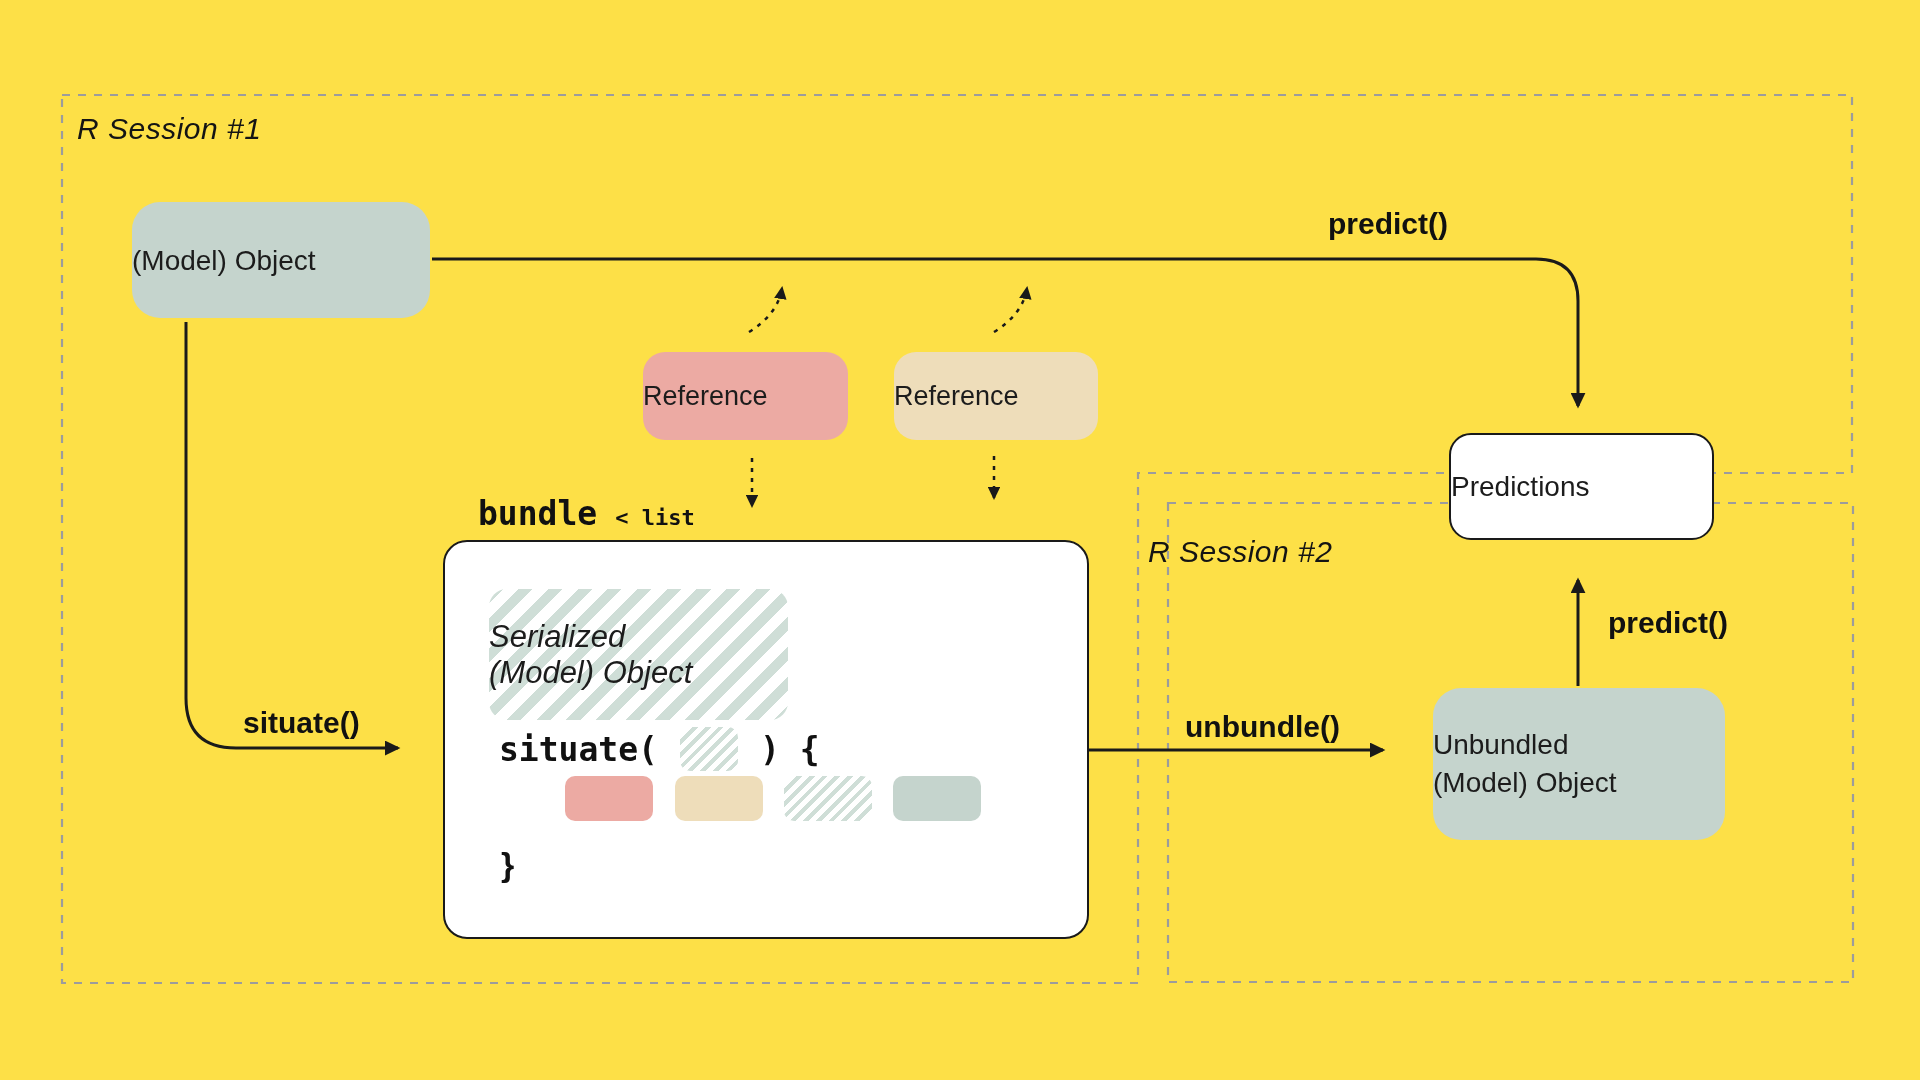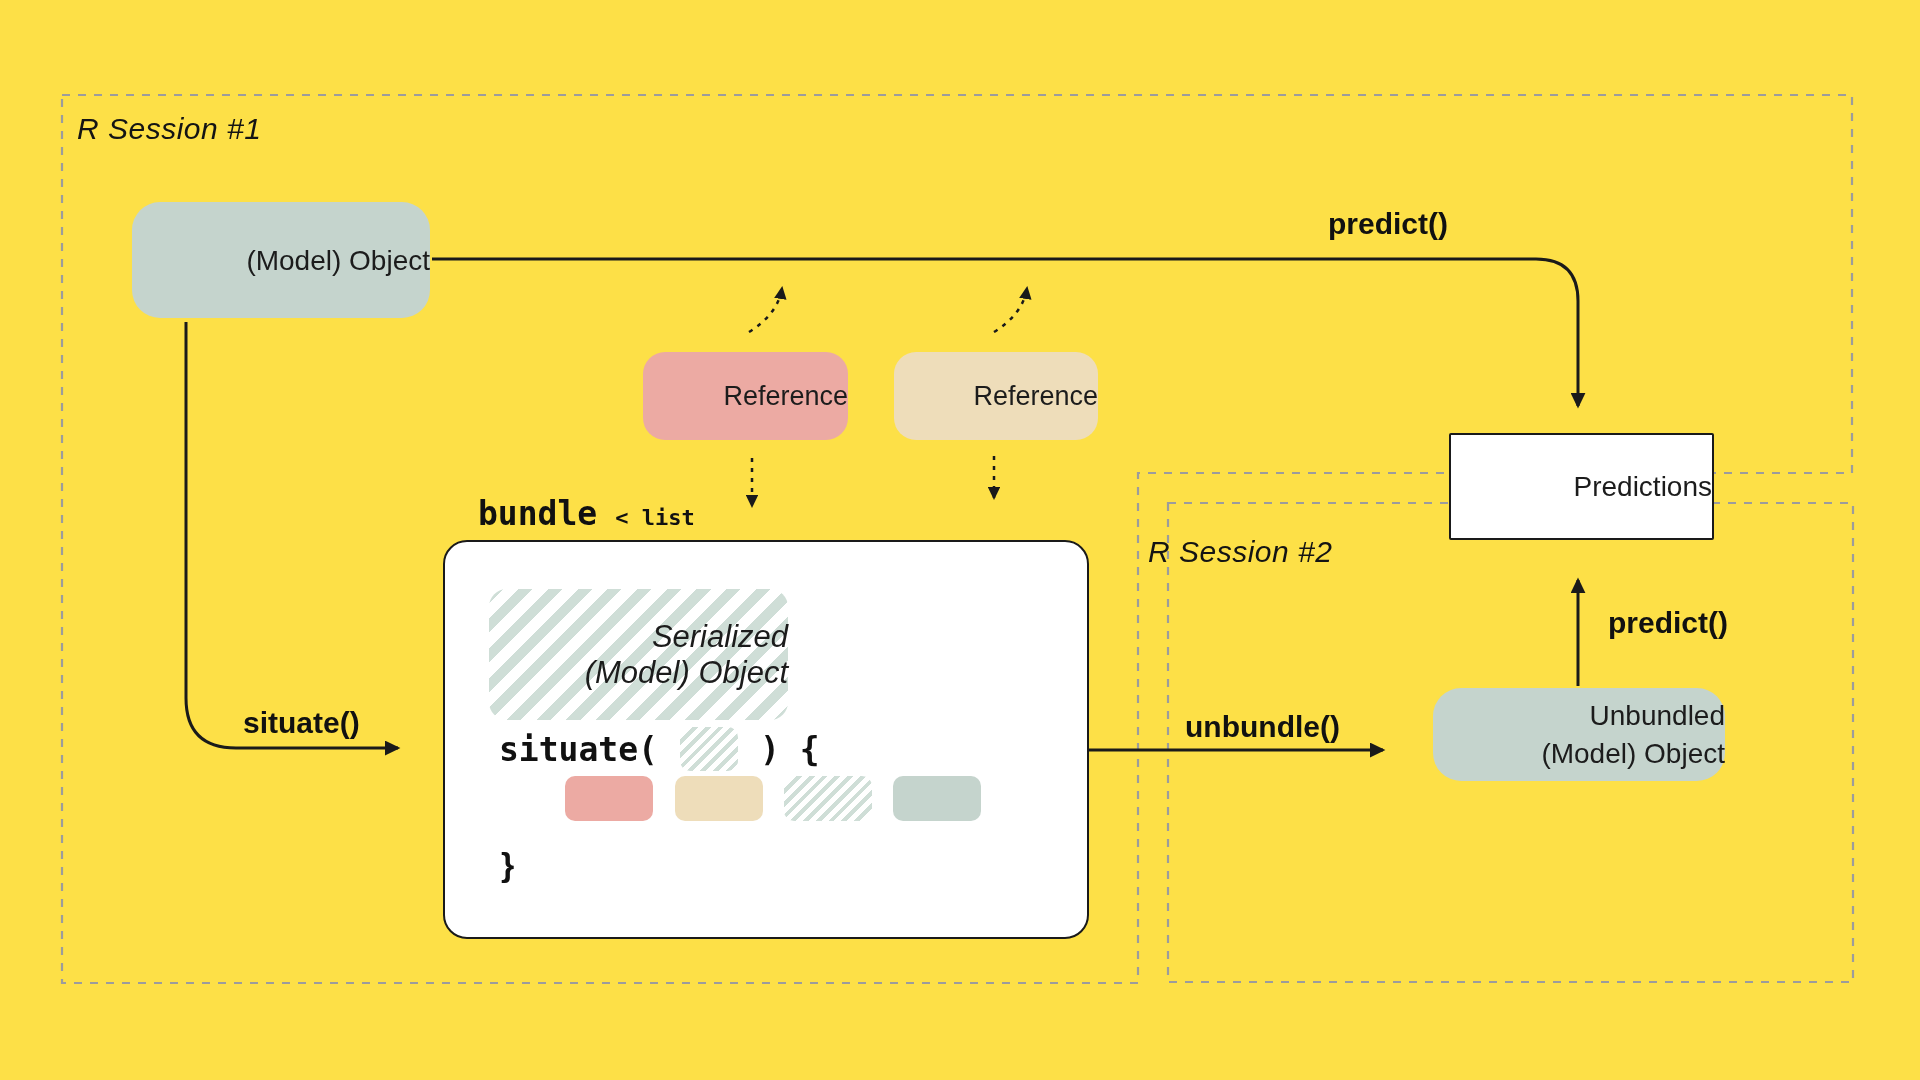--- a/index.html
+++ b/index.html
@@ -8,21 +8,21 @@
     font-family:"Liberation Sans",sans-serif;color:var(--text);
     overflow:hidden;
   }
   svg.layer{position:absolute;left:0;top:0;width:1920px;height:1080px;}
 
   .session-label{
     position:absolute;font-size:30px;font-style:italic;font-weight:500;
     color:#141414;letter-spacing:.5px;white-space:pre;
   }
   .box{
-    position:absolute;display:flex;flex-direction:column;align-items:flex-end;
+    position:absolute;display:flex;flex-direction:column;align-items:flex-start;
     justify-content:center;text-align:center;font-size:28px;color:#1c1c1c;
     line-height:37px;
   }
   .fill-sage{background:var(--sage);}
   .fill-salmon{background:var(--salmon);}
   .fill-tan{background:var(--tan);}
   .outlined{background:#ffffff;border:2px solid var(--line);}
   .striped-big{
     background:repeating-linear-gradient(135deg,var(--stripe) 0 10px,#ffffff 10px 21px);
   }
@@ -116,25 +116,25 @@
 
   <div class="chips-row">
     <span class="chip fill-salmon" style="left:565px;"></span>
     <span class="chip fill-tan" style="left:675px;"></span>
     <span class="chip striped-fine" style="left:784px;"></span>
     <span class="chip fill-sage" style="left:893px;"></span>
   </div>
 
   <div class="code" style="left:501px;top:845px;font-size:34px;">}</div>
 
-  <div class="box outlined" style="left:1449px;top:433px;width:261px;height:103px;border-radius:2px;">
+  <div class="box outlined" style="left:1449px;top:433px;width:261px;height:103px;border-radius:22px;">
     <span>Predictions</span>
   </div>
 
-  <div class="box fill-sage" style="left:1433px;top:688px;width:292px;height:93px;border-radius:28px;line-height:38px;">
+  <div class="box fill-sage" style="left:1433px;top:688px;width:292px;height:152px;border-radius:28px;line-height:38px;">
     <span>Unbundled</span>
     <span>(Model) Object</span>
   </div>
 
   <div class="code" style="left:1328px;top:207px;">predict()</div>
   <div class="code" style="left:243px;top:706px;">situate()</div>
   <div class="code" style="left:1185px;top:710px;">unbundle()</div>
   <div class="code" style="left:1608px;top:606px;">predict()</div>
 
 </div>

